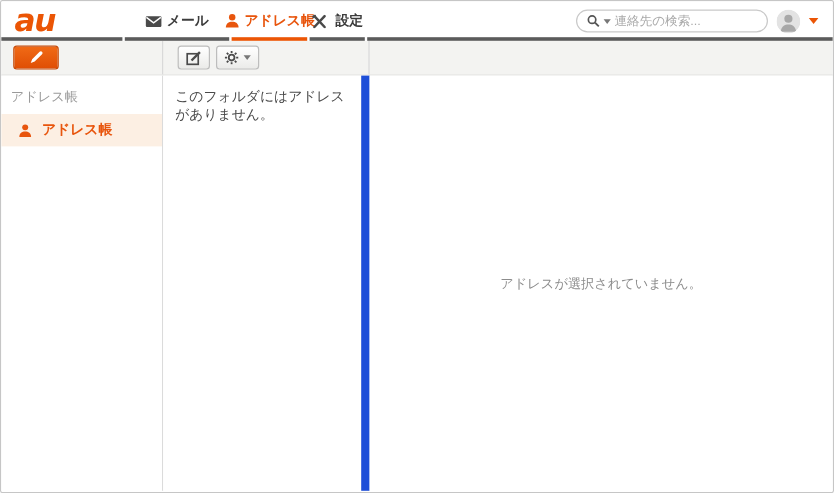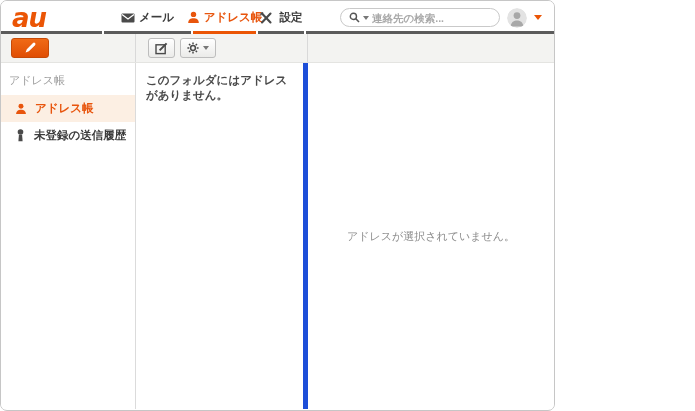--- a/index.html
+++ b/index.html
@@ -1,23 +1,23 @@
 <!DOCTYPE html>
 <html><head>
 <meta charset="utf-8">
 <style>
   * { margin:0; padding:0; box-sizing:border-box; }
   body {
     font-family: "Liberation Sans", "DejaVu Sans", sans-serif;
     background:#fff;
   }
   .window {
-    width:555px; height:411px;
+    width:695px; height:411px;
     border:1px solid #c6c6c6;
-    border-radius:7px;
+    border-radius:2px;
     background:#fff;
     position:relative;
     overflow:hidden;
   }
 
   
   .header {
     position:relative;
     height:33px;
     display:flex;
@@ -61,21 +61,20 @@
   .searchbox {
     display:flex; align-items:center; gap:3px;
     width:160px; height:19px;
     border:1px solid #c9c9c9; border-radius:10px;
     padding:0 8px; background:#fff;
   }
   .searchbox input {
     border:none; outline:none; width:110px;
     font-size:10.5px; color:#555; background:transparent;
     font-family:"Liberation Sans","DejaVu Sans",sans-serif;
-    font-weight:bold;
   }
   .searchbox input::placeholder { color:#a9a9a9; }
   .caret {
     width:0; height:0;
     border-left:3.5px solid transparent;
     border-right:3.5px solid transparent;
     border-top:4.5px solid #777;
     display:inline-block;
   }
   .caret.orange { border-top-color:#EB5505; border-top-width:5px; border-left-width:4px; border-right-width:4px; }
@@ -103,21 +102,21 @@
     height:20px; padding:0 6px;
     background:linear-gradient(#ffffff,#ebebe9);
     border:1px solid #bdbdbd; border-radius:3px;
     display:flex; align-items:center; justify-content:center; gap:4px;
     cursor:pointer;
   }
 
   
   .content { display:flex; height:346px; }
   .sidebar { flex:0 0 135px; border-right:1px solid #dbdbdb; background:#fff; }
-  .listpanel { flex:0 0 172px; border-right:5px solid #1d4ed8; background:#fff;font-weight:bold; }
+  .listpanel { flex:0 0 172px; border-right:7px solid #1d4ed8; background:#fff; }
   .detailpanel { flex:1; display:flex; align-items:center; justify-content:center; background:#fff; }
 
   .side-label { padding:10px 8px 7px 8px; font-size:11px; color:#9a9a9a; }
   .side-item {
     display:flex; align-items:center; gap:8px;
     height:27px; padding-left:14px;
     font-size:11.5px; font-weight:bold; color:#3c3c3c;
     cursor:pointer; white-space:nowrap;
   }
   .side-item.selected { background:#fcefe3; color:#E8550D; }
@@ -243,29 +242,20 @@
       <div class="side-item selected">
         <span class="icon">
           <svg width="12" height="12" viewBox="0 0 13 13">
             <circle cx="6.5" cy="3.4" r="2.7" fill="#E8550D"></circle>
             <path d="M1.2 12 C1.2 8.6 3.6 7.2 6.5 7.2 C9.4 7.2 11.8 8.6 11.8 12 Z" fill="#E8550D"></path>
           </svg>
         </span>
         <span>アドレス帳</span>
       </div>
 
-      <div class="side-item">
-        <span class="icon">
-          <svg width="11" height="13" viewBox="0 0 11 13">
-            <circle cx="5.5" cy="3" r="2.8" fill="#4a4a4a"></circle>
-            <path d="M3.9 5.8 h3.2 l0.5 6.4 h-4.2 Z" fill="#4a4a4a"></path>
-          </svg>
-        </span>
-        <span>未登録の送信履歴</span>
-      </div>
     </div>
 
     <div class="listpanel">
       <div class="empty-list-msg">このフォルダにはアドレスがありません。</div>
     </div>
 
     <div class="detailpanel">
       <div class="empty-detail-msg">アドレスが選択されていません。</div>
     </div>
 

